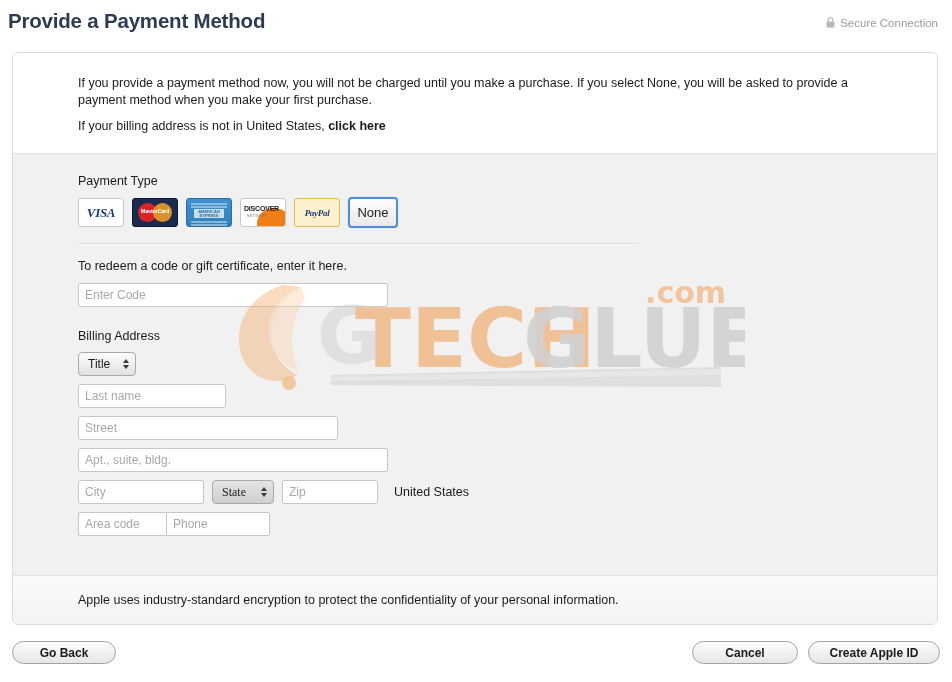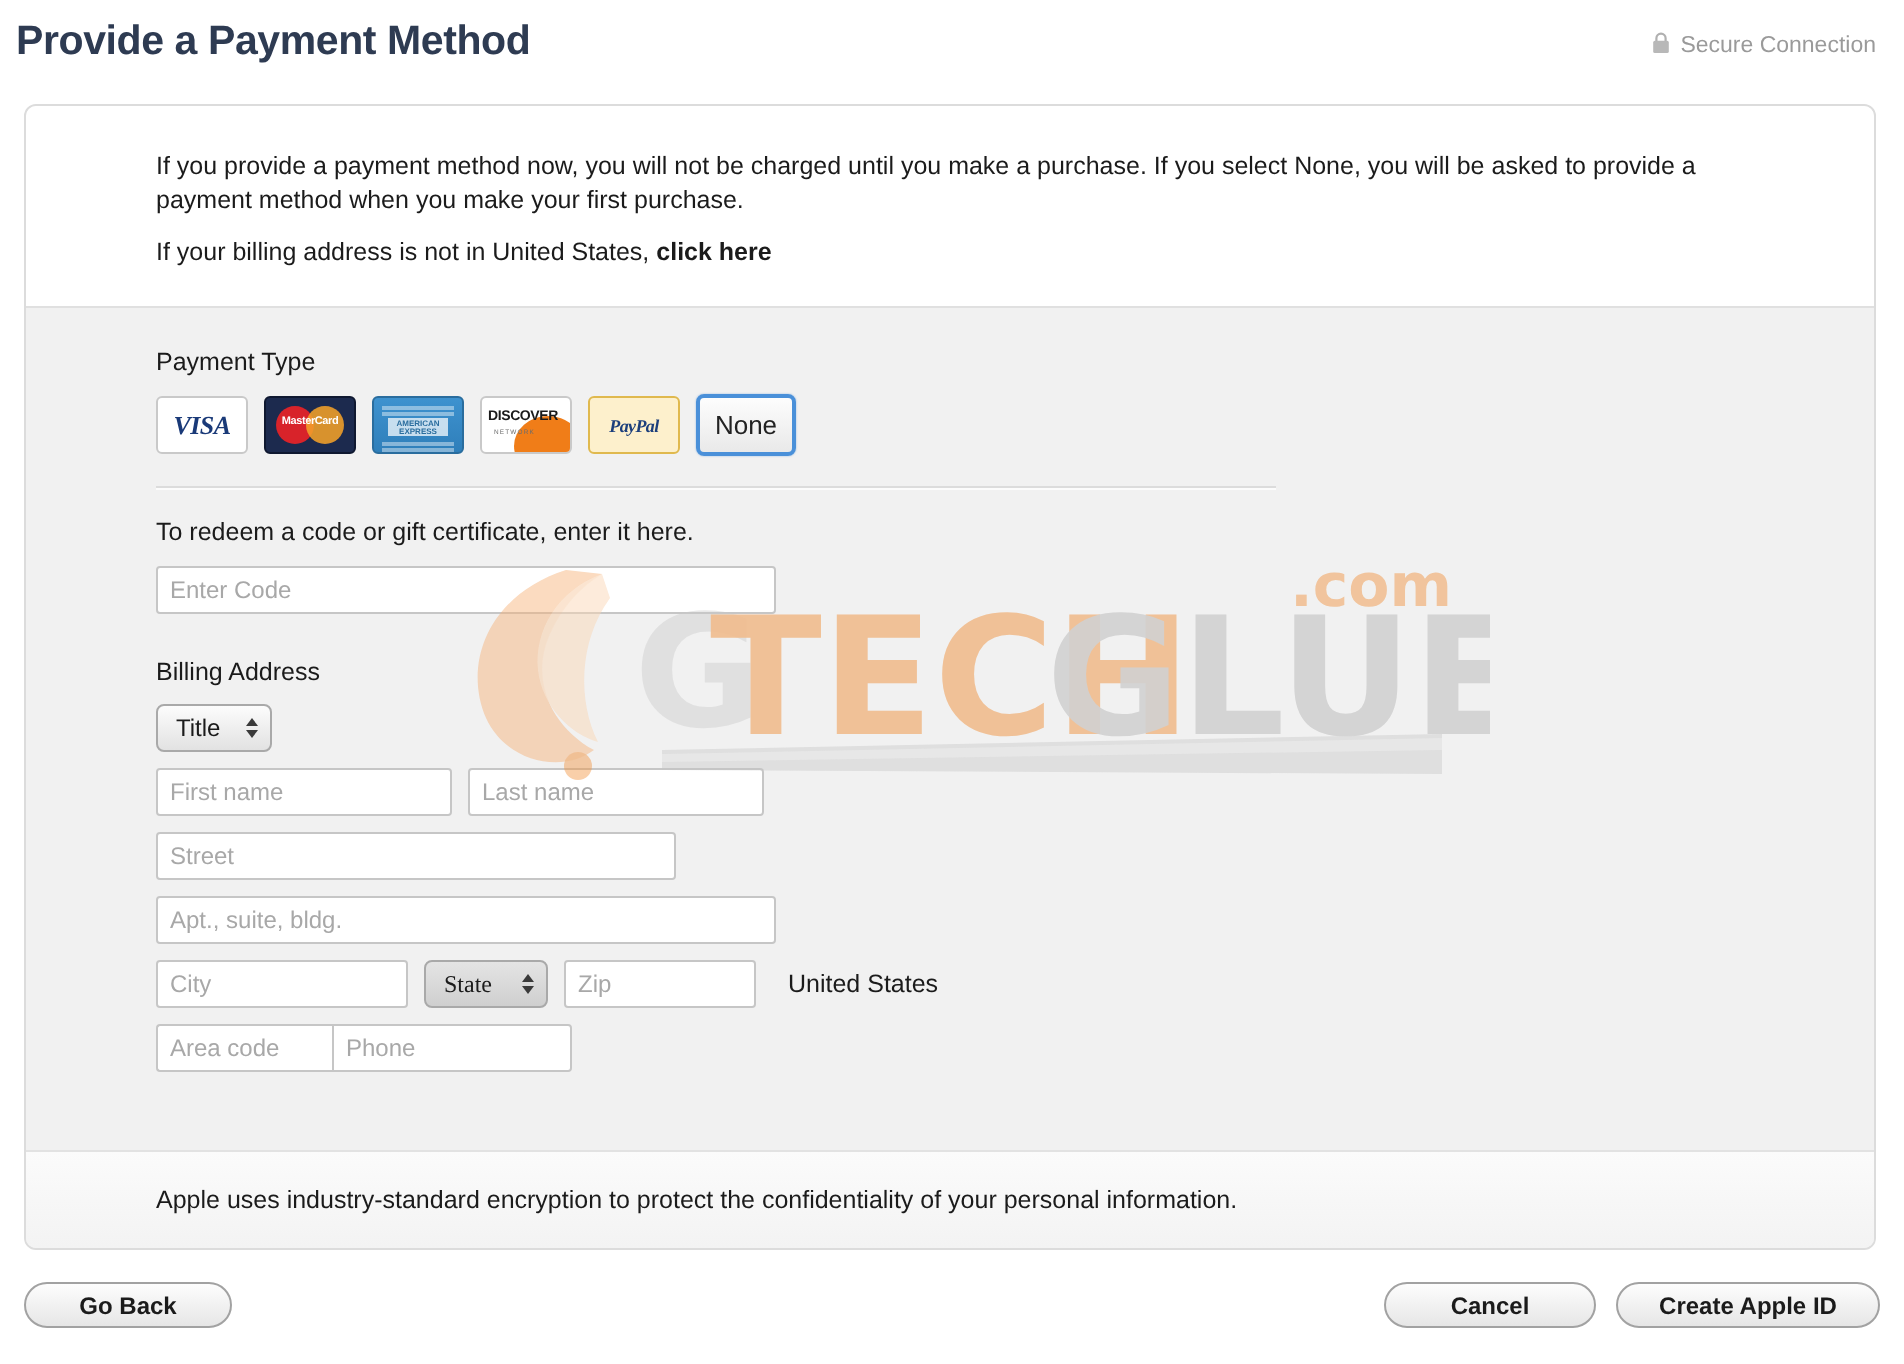--- a/index.html
+++ b/index.html
@@ -215,21 +215,21 @@
   }
   .fld::placeholder { color: #a8a8a8; }
   .fld-code { width: 310px; }
   .fld-first { width: 148px; }
   .fld-last { width: 148px; }
   .fld-street { width: 260px; }
   .fld-apt { width: 310px; }
   .fld-city { width: 126px; }
   .fld-zip { width: 96px; }
   .fld-area { width: 88px; border-right: none; border-radius: 2px 0 0 2px; }
-  .fld-phone { width: 120px; border-radius: 0 2px 2px 0; }
+  .fld-phone { width: 104px; border-radius: 0 2px 2px 0; }
 
   .row { display: flex; align-items: center; gap: 8px; margin-bottom: 8px; }
   .row-joined { display: flex; align-items: center; margin-bottom: 8px; }
 
   .billing-head {
     font-size: 12.5px;
     color: #1b1b1b;
     margin: 22px 0 9px 0;
   }
 
@@ -394,21 +394,20 @@
       <div class="popup popup-title">
         <span>Title</span>
         <span class="arrows">
             <i class="up"></i>
             <i class="dn"></i>
           </span>
       </div>
     </div>
 
     <div class="row">
-      <input class="fld fld-first" type="text" placeholder="First name" style="">
       <input class="fld fld-last" type="text" placeholder="Last name" style="">
     </div>
 
     <div class="row">
       <input class="fld fld-street" type="text" placeholder="Street" style="">
     </div>
 
     <div class="row">
       <input class="fld fld-apt" type="text" placeholder="Apt., suite, bldg." style="">
     </div>

